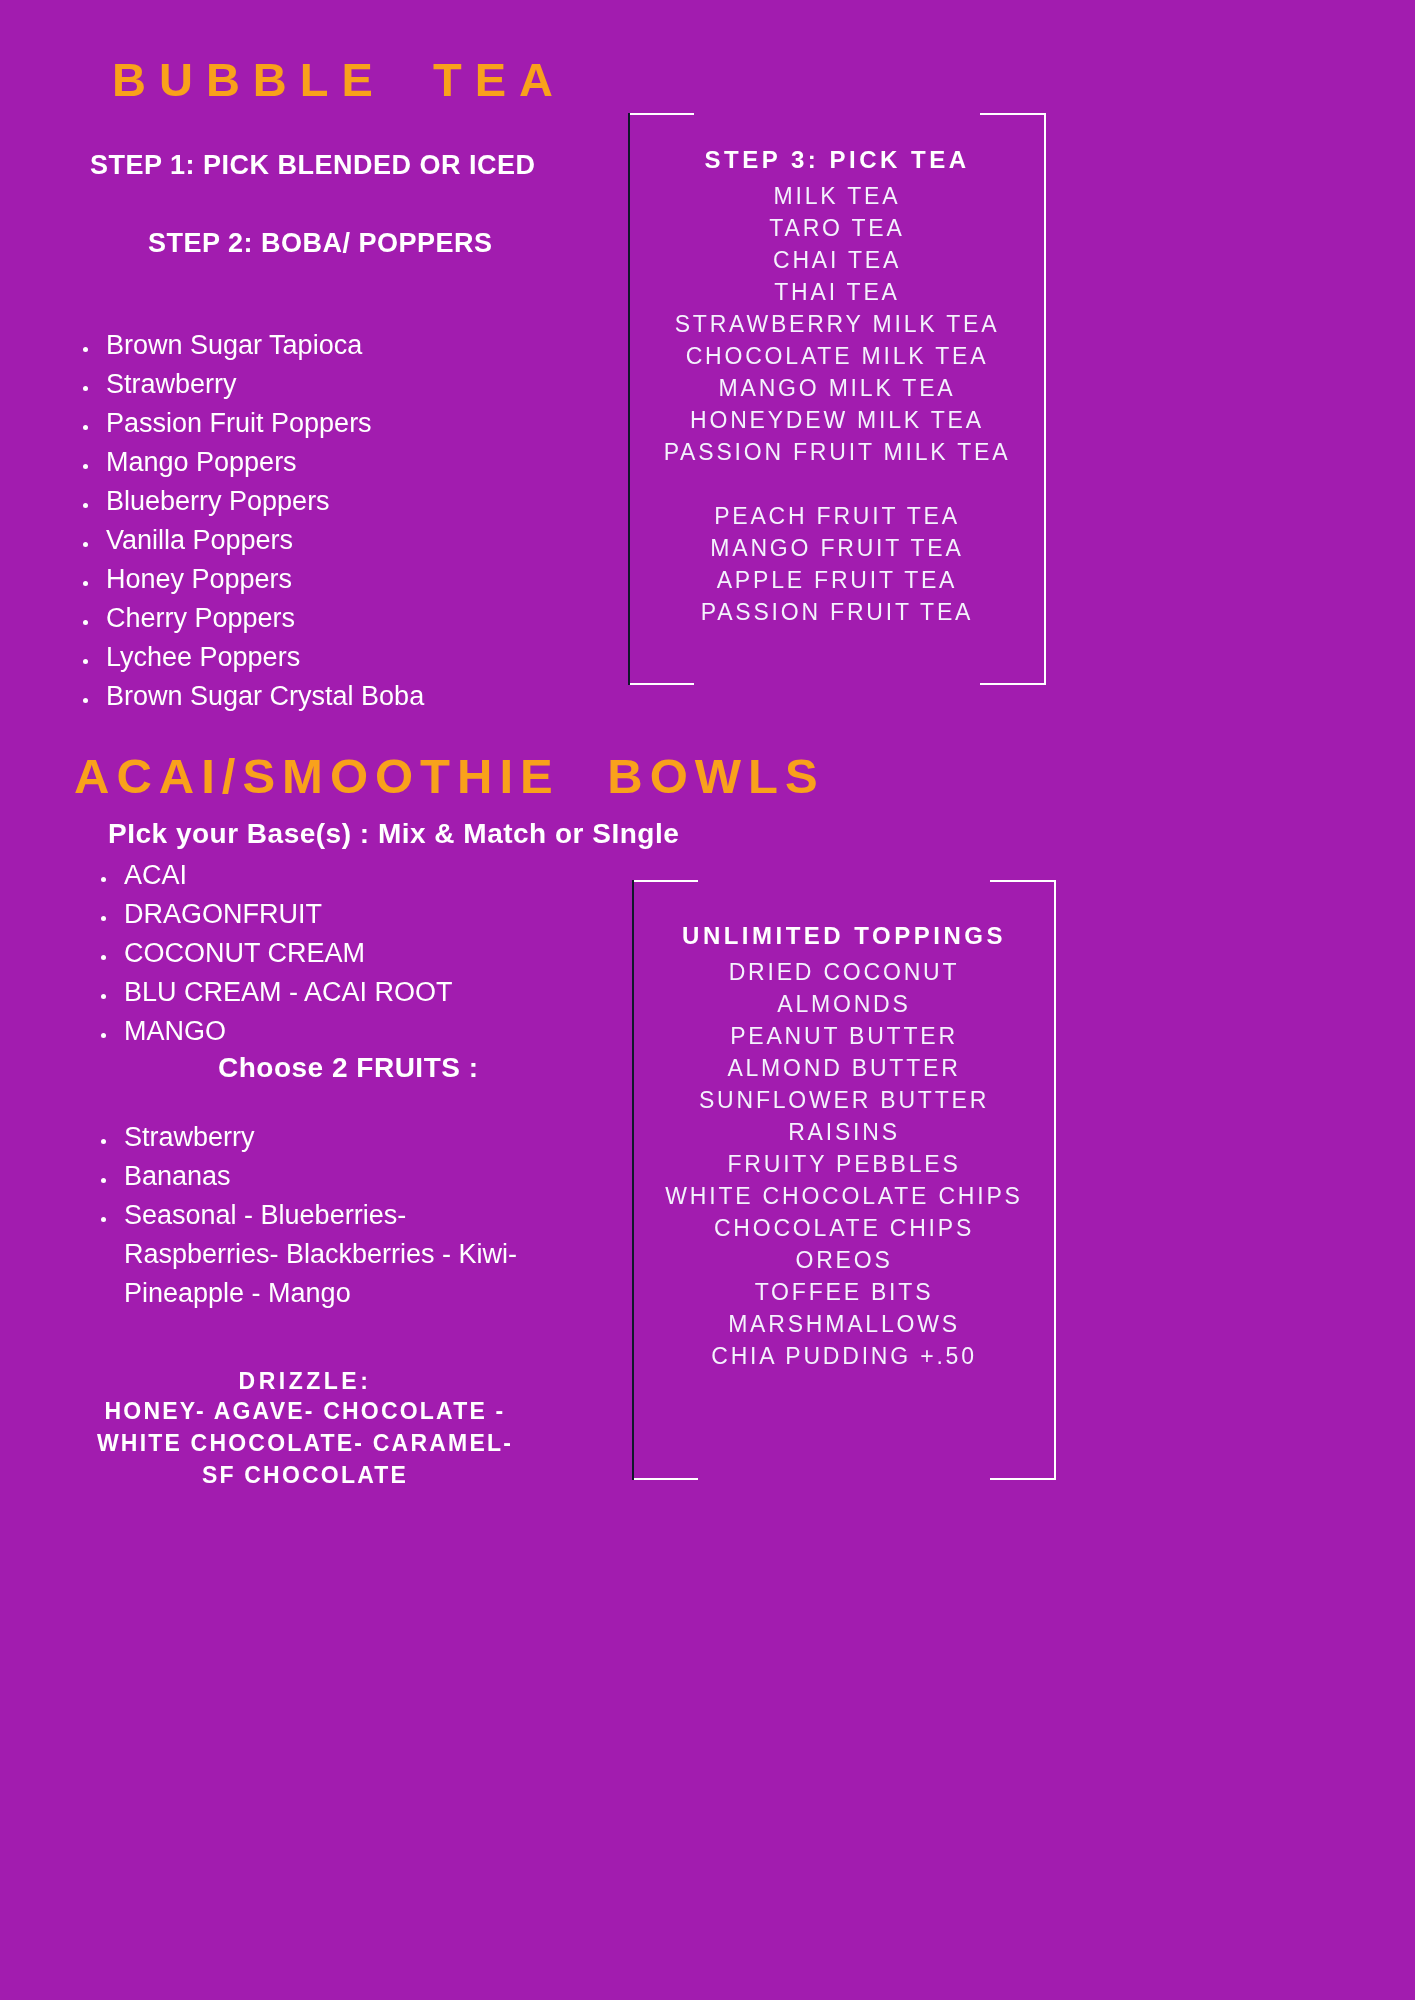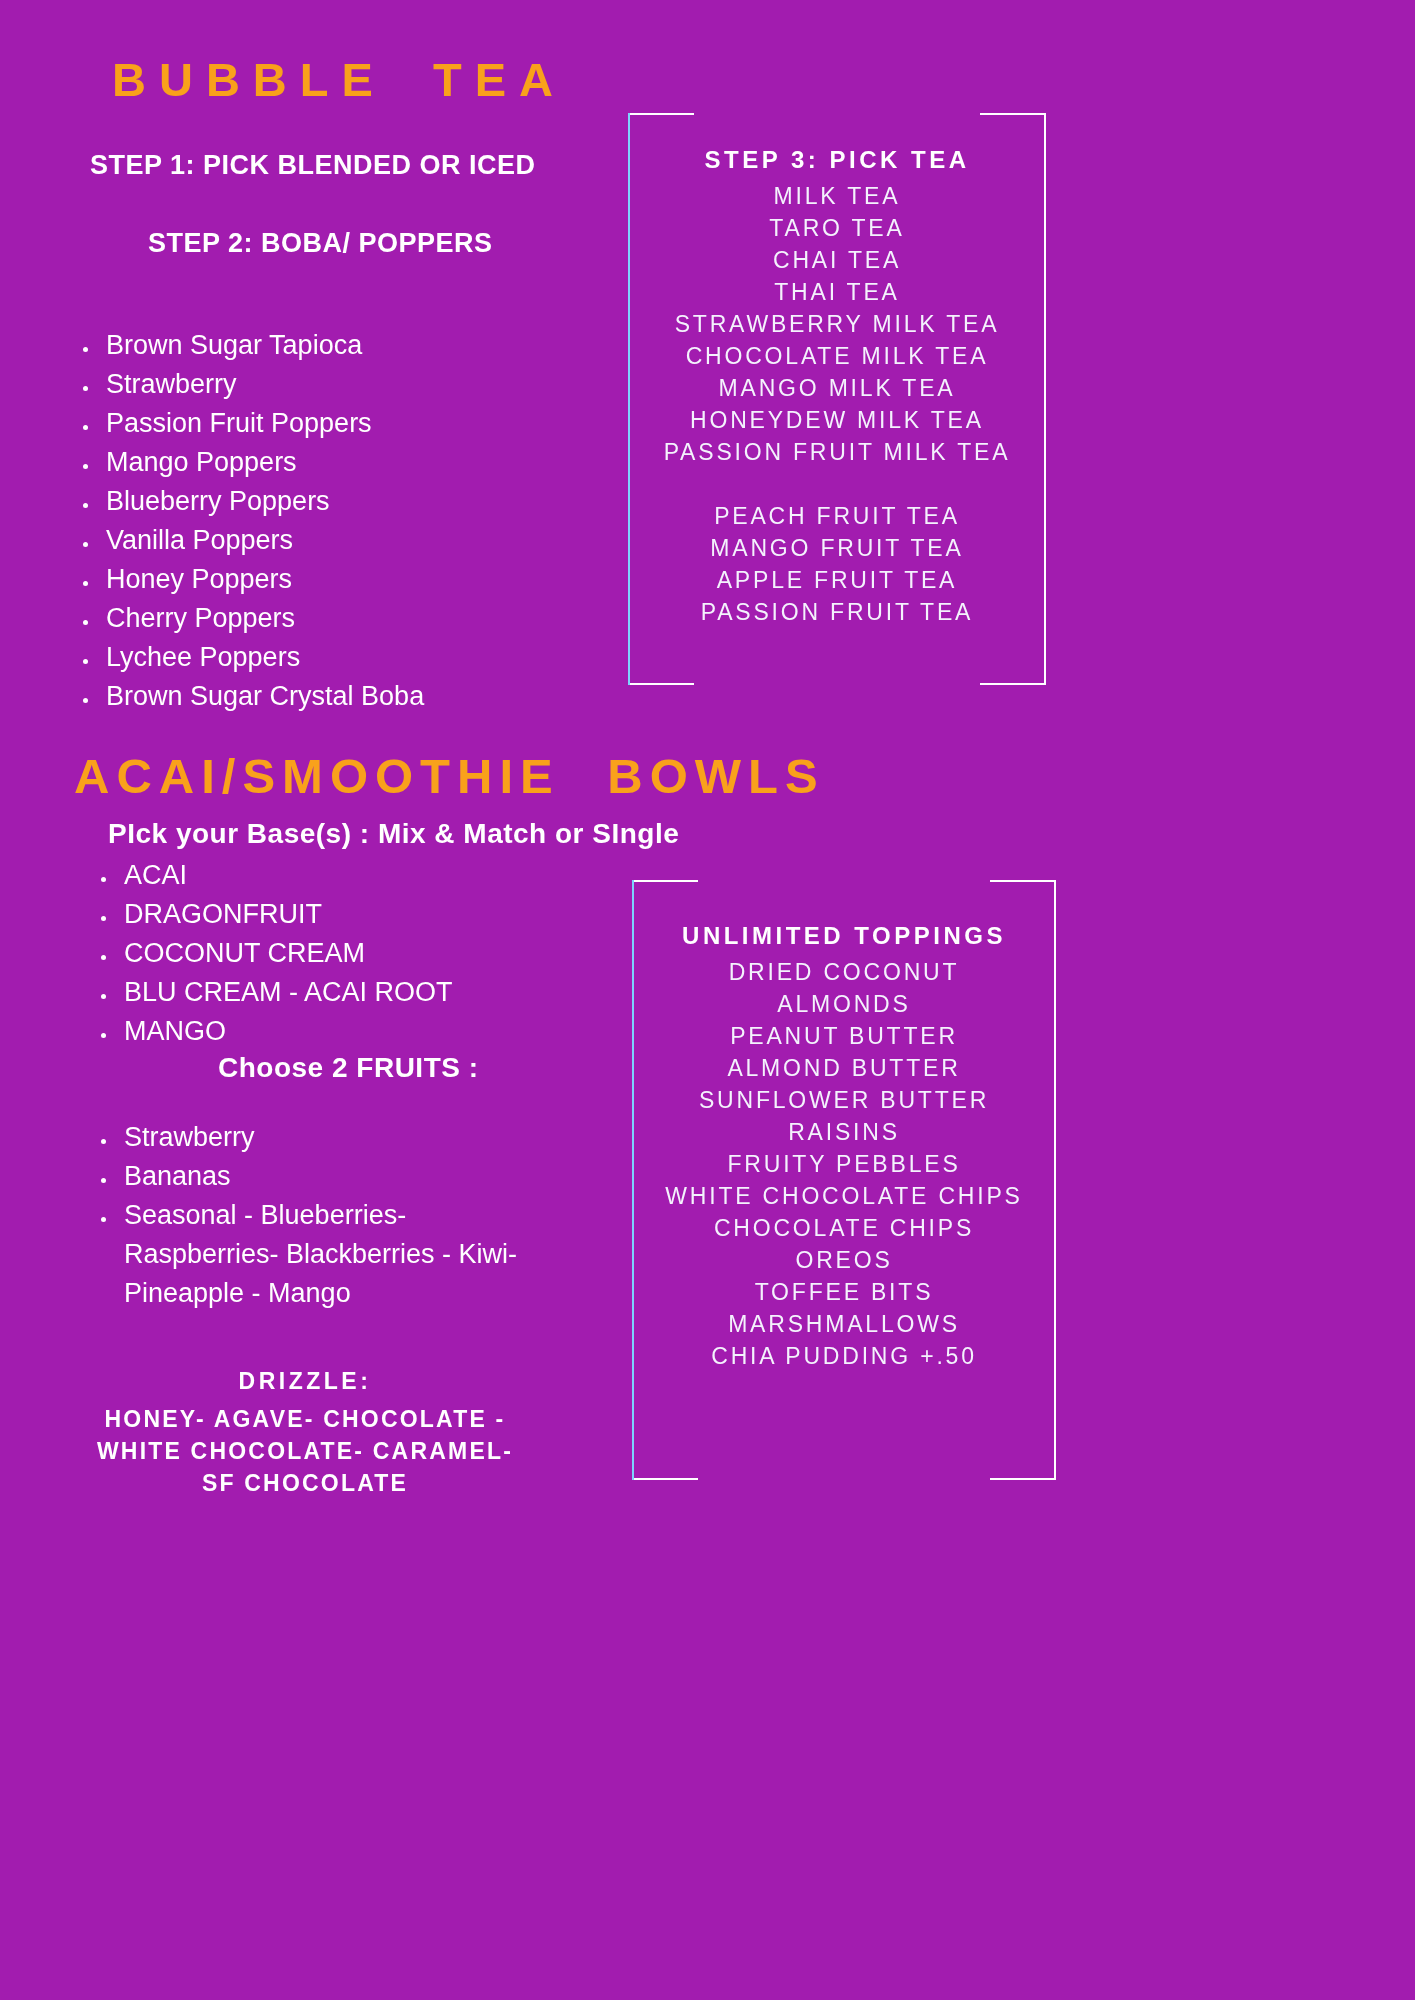--- a/index.html
+++ b/index.html
@@ -43,21 +43,21 @@
     font-size:27px;
     font-weight:400;
     line-height:39px;
     color:#ffffff;
   }
   ul.bullets li{margin:0 0 0 0;padding-left:6px;}
   ul.bullets li::marker{font-size:18px;}
 
   
   .bracket{
-    border-left:2px solid #7dd3fc;
+    border-left:2px solid #0f172a;
     border-right:2px solid #ffffff;
     text-align:center;
   }
   .bracket::before,.bracket::after{
     content:"";
     position:absolute;left:0;right:0;height:2px;
     background:linear-gradient(to right,
       #ffffff 0 64px,
       transparent 64px calc(100% - 64px),
       #ffffff calc(100% - 64px) 100%);
@@ -81,21 +81,20 @@
   }
 
   
   .drizzle{
     text-align:center;
     font-weight:700;
   }
   .drizzle-heading{
     font-size:23px;
     letter-spacing:3.5px;
-    margin-bottom:8px;
   }
   ul.drizzle-lines{
     margin:0;padding:0;list-style:none;
     font-size:23px;
     letter-spacing:2.2px;
     line-height:32px;
   }
 </style>
 </head>
 <body>

